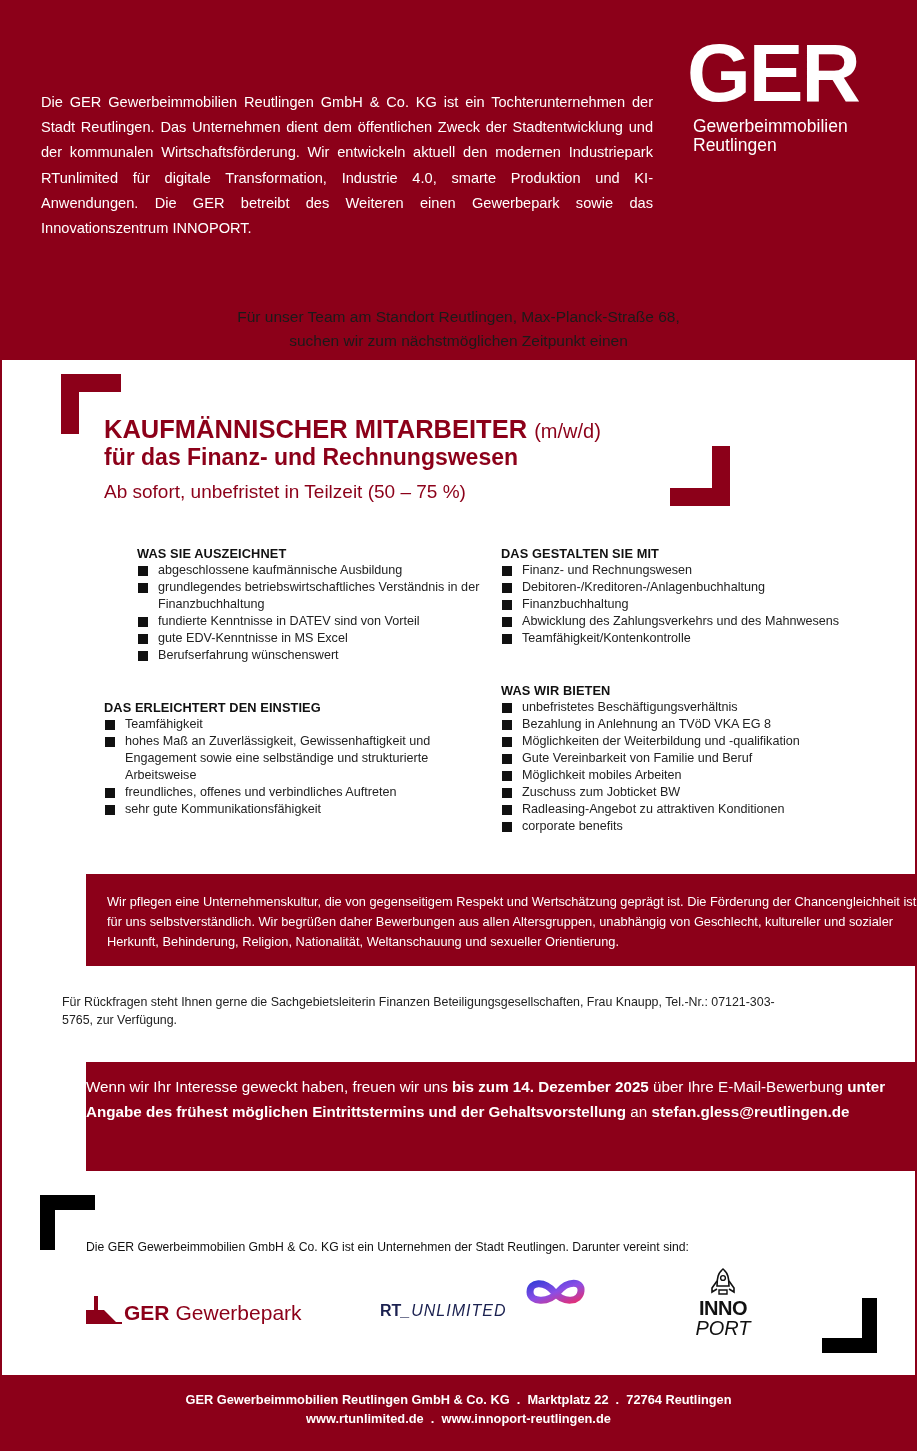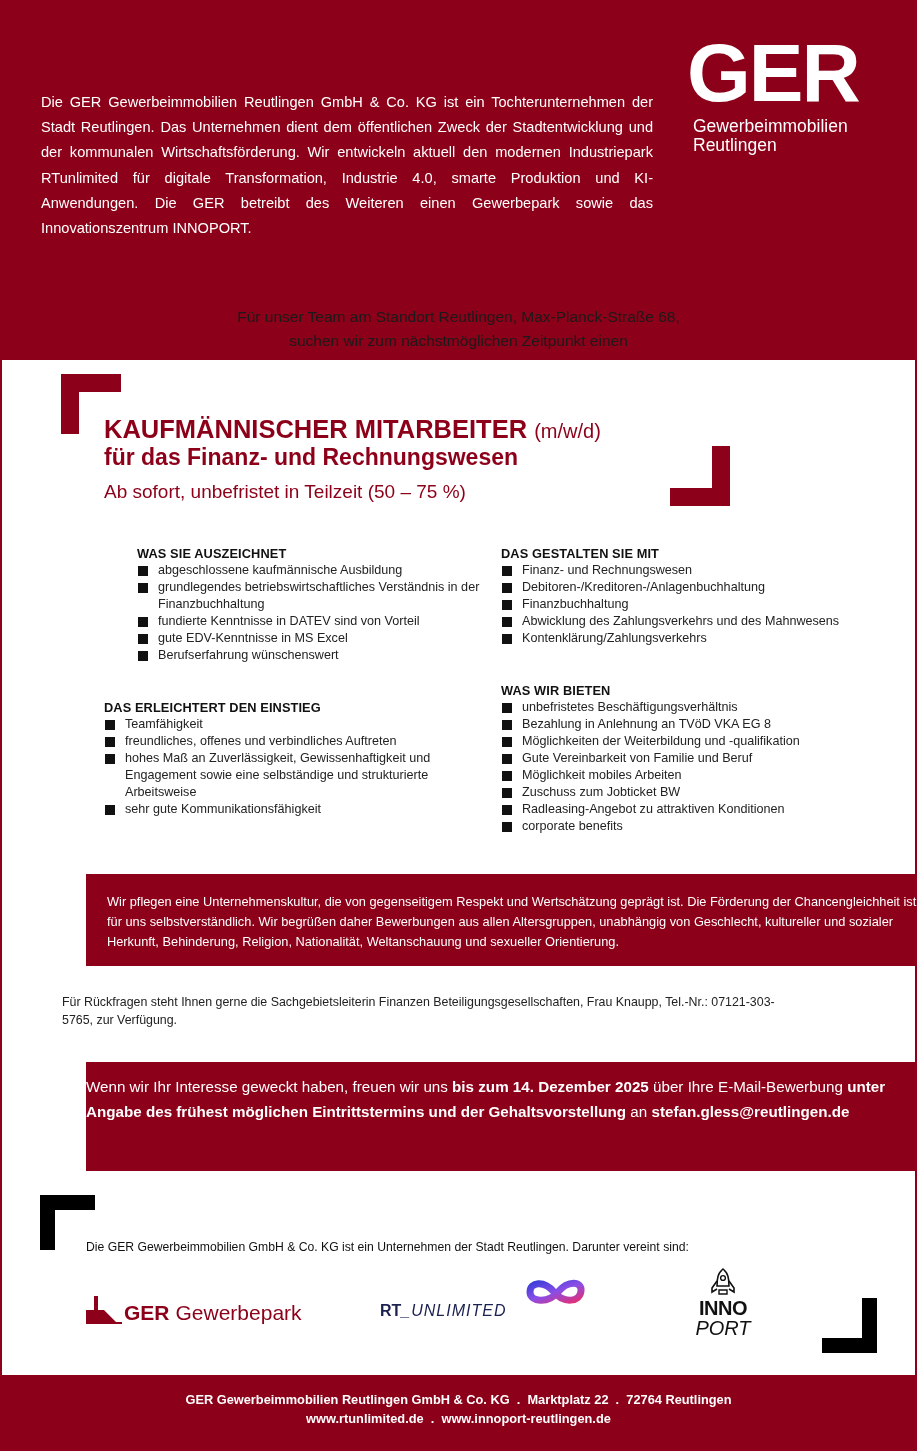--- a/index.html
+++ b/index.html
@@ -121,34 +121,34 @@
     <li>fundierte Kenntnisse in DATEV sind von Vorteil</li>
     <li>gute EDV-Kenntnisse in MS Excel</li>
     <li>Berufserfahrung wünschenswert</li>
   </ul>
 </div>
 
 <div class="section" style="left:104px;top:700px;width:350px;">
   <div class="sec-head">DAS ERLEICHTERT DEN EINSTIEG</div>
   <ul class="sec-list">
     <li>Teamfähigkeit</li>
+    <li>hohes Maß an Zuverlässigkeit, Gewissenhaftigkeit und Engagement sowie eine selbständige und strukturierte Arbeitsweise</li>
     <li>freundliches, offenes und verbindliches Auftreten</li>
-    <li>hohes Maß an Zuverlässigkeit, Gewissenhaftigkeit und Engagement sowie eine selbständige und strukturierte Arbeitsweise</li>
     <li>sehr gute Kommunikationsfähigkeit</li>
   </ul>
 </div>
 
 <div class="section" style="left:501px;top:546px;width:390px;">
   <div class="sec-head">DAS GESTALTEN SIE MIT</div>
   <ul class="sec-list">
     <li>Finanz- und Rechnungswesen</li>
     <li>Debitoren-/Kreditoren-/Anlagenbuchhaltung</li>
     <li>Finanzbuchhaltung</li>
     <li>Abwicklung des Zahlungsverkehrs und des Mahnwesens</li>
-    <li>Kontenklärung/Zahlungsverkehrs</li>
+    <li>Teamfähigkeit/Kontenkontrolle</li>
   </ul>
 </div>
 
 <div class="section" style="left:501px;top:683px;width:390px;">
   <div class="sec-head">WAS WIR BIETEN</div>
   <ul class="sec-list">
     <li>unbefristetes Beschäftigungsverhältnis</li>
     <li>Bezahlung in Anlehnung an TVöD VKA EG 8</li>
     <li>Möglichkeiten der Weiterbildung und -qualifikation</li>
     <li>Gute Vereinbarkeit von Familie und Beruf</li>

